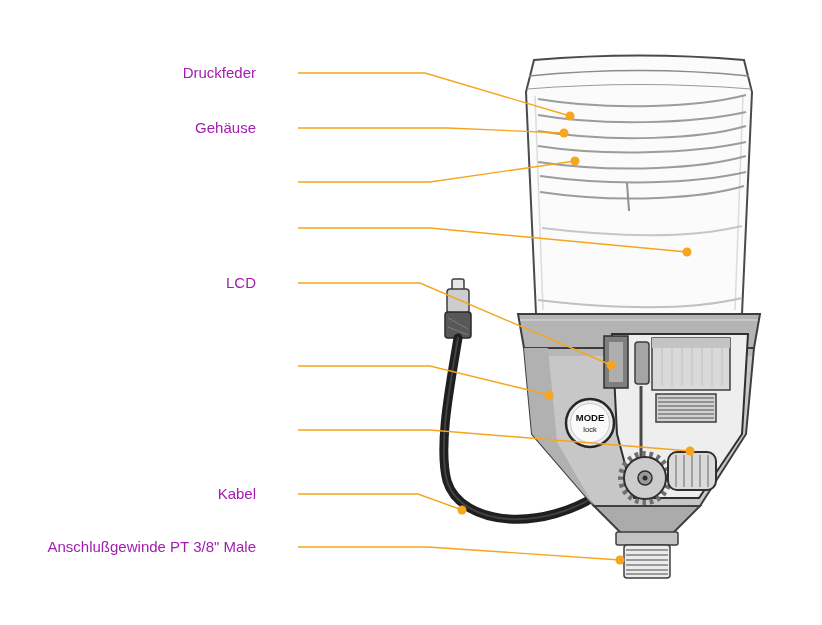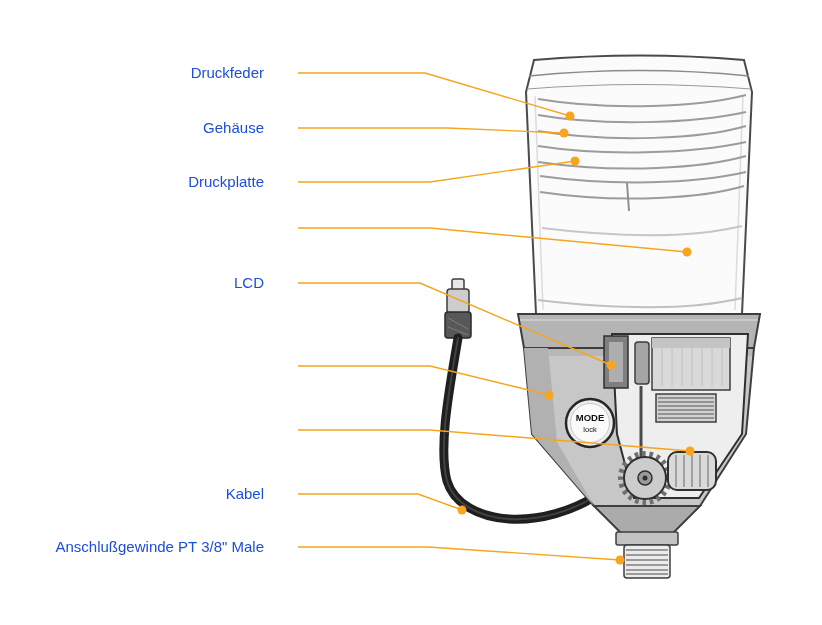--- a/index.html
+++ b/index.html
@@ -15,26 +15,26 @@
     font-family: "Liberation Sans", sans-serif;
     overflow: hidden;
   }
   .stage svg {
     position: absolute;
     top: 0;
     left: 0;
   }
   .label {
     position: absolute;
-    left: 16px;
+    left: 8px;
     width: 248px;
     text-align: right;
     font-size: 15px;
     line-height: 20px;
-    color: #1d4ed8;
+    color: #a21caf;
   }
   .svg-text {
     font-family: "Liberation Sans", sans-serif;
     fill: #111111;
   }
 </style>
 </head>
 <body>
 
 <div class="stage">
@@ -155,18 +155,17 @@
       <circle cx="611" cy="365" r="4.5" fill="#F6A51C"></circle>
       <circle cx="549" cy="395" r="4.5" fill="#F6A51C"></circle>
       <circle cx="690" cy="451" r="4.5" fill="#F6A51C"></circle>
       <circle cx="462" cy="510" r="4.5" fill="#F6A51C"></circle>
       <circle cx="620" cy="560" r="4.5" fill="#F6A51C"></circle>
     </g>
   </svg>
 
   <div class="label" style="top:63px">Druckfeder</div>
   <div class="label" style="top:118px">Gehäuse</div>
-  <div class="label" style="top:172px">Druckplatte</div>
   <div class="label" style="top:273px">LCD</div>
   <div class="label" style="top:484px">Kabel</div>
   <div class="label" style="top:537px">Anschlußgewinde PT 3/8" Male</div>
 
 </div>
 
 </body></html>

